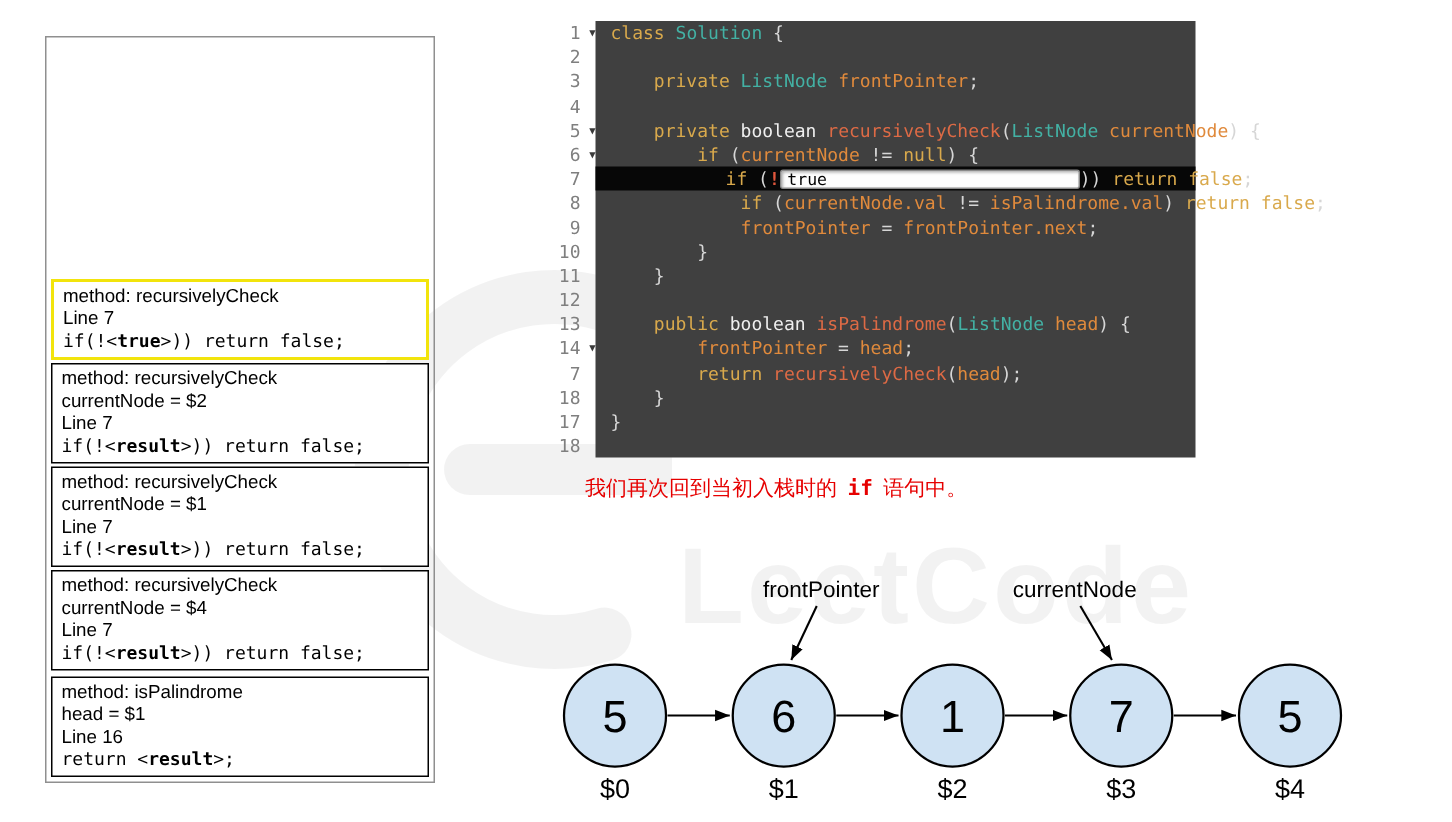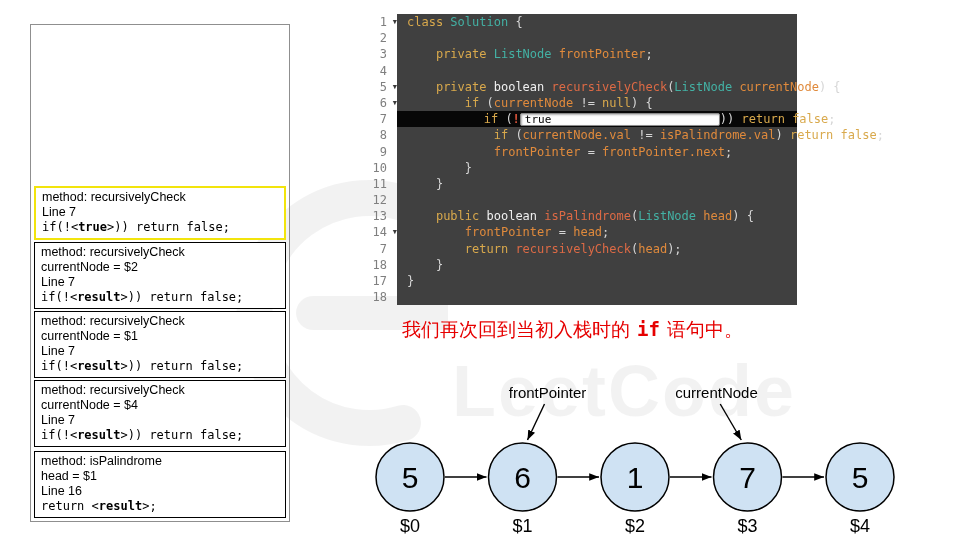--- a/index.html
+++ b/index.html
@@ -59,21 +59,21 @@
   .tok-x { color: #e0563c; font-weight: bold; }
   .inline-input {
     display: inline-block; width: 200px; height: 13px;
     background: #fdfdfd; border: 1px solid #8a8a8a; border-radius: 2px;
     color: #000; font-size: 11px; line-height: 12px; padding: 0 4px;
     vertical-align: middle; box-shadow: inset 1px 1px 2px rgba(0,0,0,0.3);
     overflow: hidden;
   }
 
   
-  .caption { position: absolute; left: 402px; top: 317px; font-size: 19px; z-index: 1; white-space: nowrap; }
+  .caption { position: absolute; left: 390px; top: 317px; font-size: 14px; z-index: 1; white-space: nowrap; }
   .caption .ccode { font-family: "DejaVu Sans Mono", monospace; font-weight: bold; margin: 0 7px; }
 
   
   .diagram { position: absolute; left: 358px; top: 374px; z-index: 1; }
 </style>
 </head>
 <body>
 
 <div class="watermark-text">LeetCode</div>
 <div class="watermark-logo">

